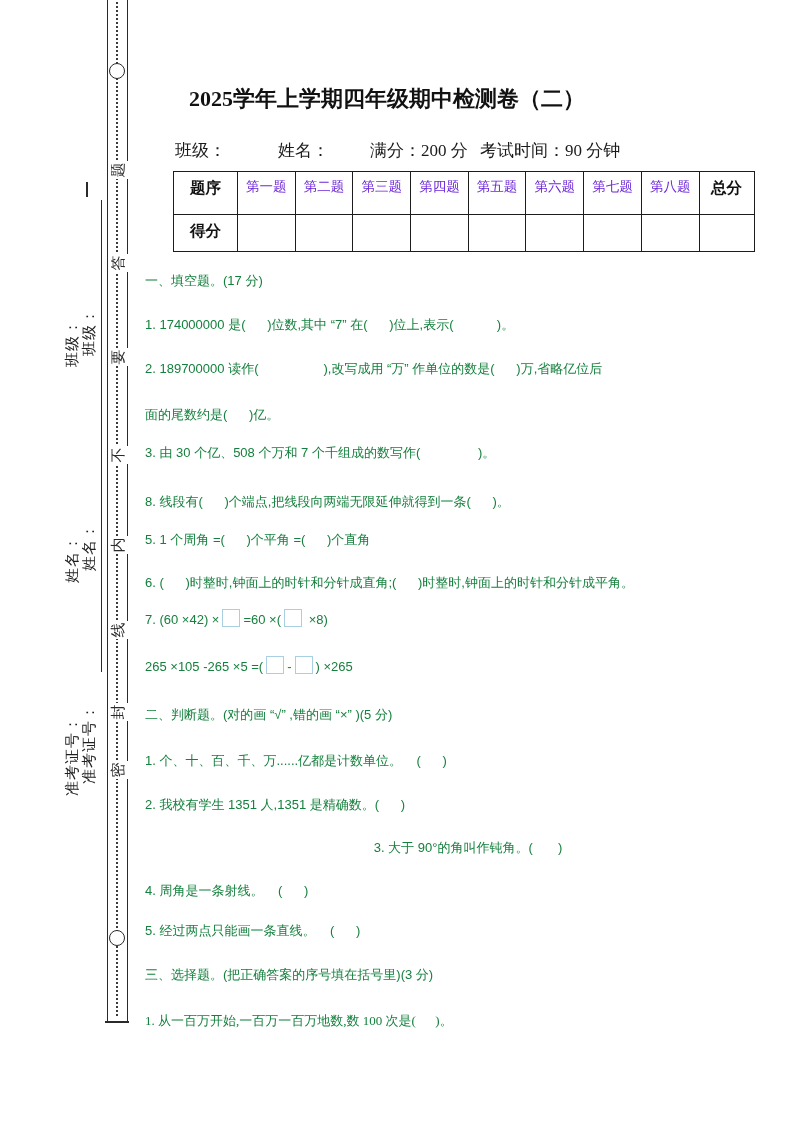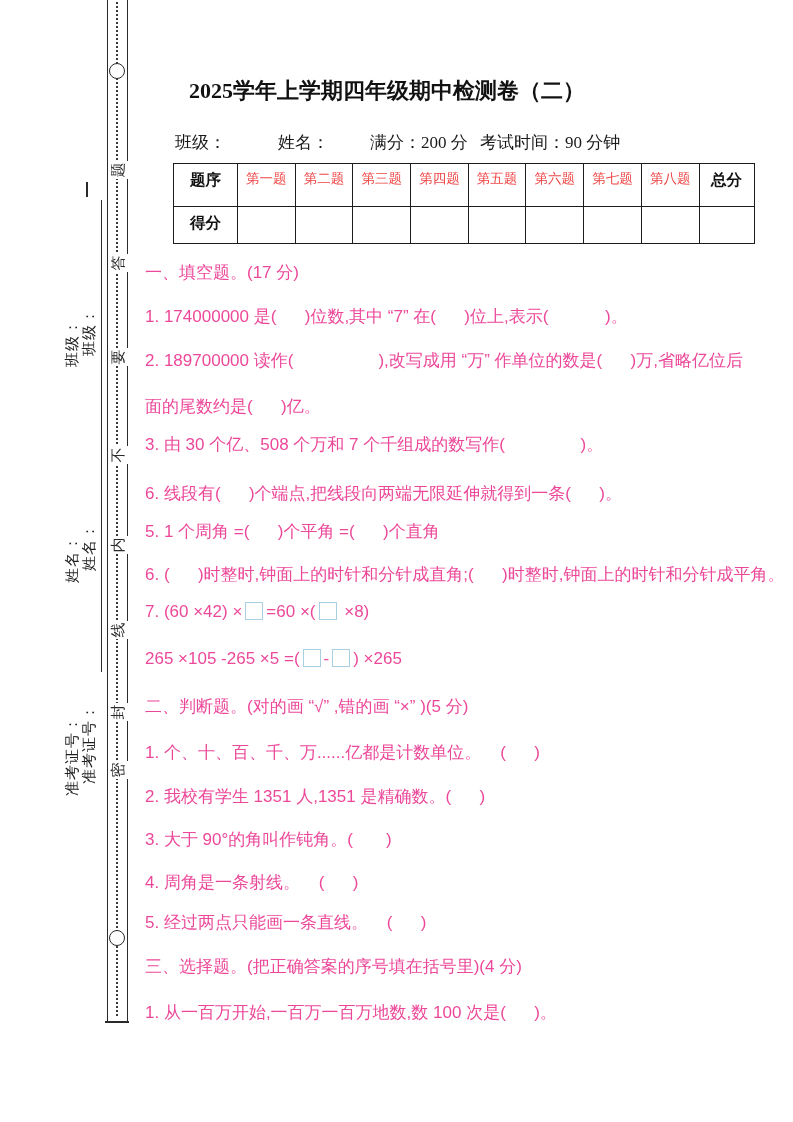--- a/index.html
+++ b/index.html
@@ -31,55 +31,55 @@
     font-size:15px;color:#1e1e1e;letter-spacing:1px;
     transform:translate(-50%,-50%) rotate(-90deg);
   }
   .lbl-class-a{left:89px;top:332px;} .lbl-class-b{left:72px;top:343px;}
   .lbl-name-a{left:89px;top:547px;}  .lbl-name-b{left:72px;top:559px;}
   .lbl-no-a{left:89px;top:744px;}    .lbl-no-b{left:72px;top:756px;}
   .seal-underline-main{position:absolute;left:101px;top:200px;height:472px;width:0;border-left:1.5px solid #2a2a2a;}
   .seal-underline-short{position:absolute;left:86px;top:182px;height:15px;width:0;border-left:2px solid #2a2a2a;}
 
   
-  .main{position:absolute;left:143px;top:0;width:650px;height:1068px;}
+  .main{position:absolute;left:143px;top:8px;width:650px;height:1068px;}
   .title{
     position:absolute;left:0;top:76px;width:488px;text-align:center;
     font-family:"Liberation Serif",serif;font-weight:bold;font-size:22px;color:#111;
     white-space:nowrap;
   }
   .info-row{position:absolute;top:131px;left:0;width:650px;height:24px;
     font-family:"Liberation Serif",serif;font-size:17px;color:#1a1a1a;}
   .info-item{position:absolute;top:0;white-space:pre;}
   .info-0{left:32px;} .info-1{left:135px;} .info-2{left:227px;} .info-3{left:337px;}
 
   table.exam{
     position:absolute;left:30px;top:163px;width:577px;border-collapse:collapse;table-layout:fixed;
   }
   table.exam td{
     border:1.5px solid #1c1c1c;text-align:center;vertical-align:top;padding:6px 0 0 0;
-    font-family:"Liberation Serif",serif;font-size:13.5px;color:#ef4444;overflow:hidden;
+    font-family:"Liberation Serif",serif;font-size:13.5px;color:#6d28d9;overflow:hidden;
   }
   table.exam .hdr-row td{height:36px;}
   table.exam .score-row td{height:30px;}
   table.exam td.bold-cell{
     font-family:"Liberation Sans",sans-serif;font-weight:bold;font-size:15.5px;color:#111;
   }
   col.c-first{width:64px;} col.c-q{width:57.7px;} col.c-last{width:55px;}
 
   .para{
-    position:absolute;left:2px;width:646px;font-size:17px;line-height:22px;color:#ec4899;
+    position:absolute;left:2px;width:646px;font-size:13px;line-height:22px;color:#15803d;
     white-space:pre-wrap;margin:0;
   }
   .p-h1{top:262px;} .p-q1{top:306px;} .p-q2a{top:350px;} .p-q2b{top:396px;}
   .p-q3{top:434px;} .p-q4{top:483px;} .p-q5{top:521px;} .p-q6{top:564px;}
   .p-q7a{top:601px;} .p-q7b{top:648px;}
-  .p-h2{top:696px;} .p-j1{top:742px;} .p-j2{top:786px;} .p-j3{top:829px;}
+  .p-h2{top:696px;} .p-j1{top:742px;} .p-j2{top:786px;} .p-j3{top:829px;text-align:center;}
   .p-j4{top:872px;} .p-j5{top:912px;}
-  .p-h3{top:956px;} .p-c1{top:1002px;}
+  .p-h3{top:956px;} .p-c1{top:1002px;font-family:Liberation Serif, serif;}
 
   .ans-box{
     display:inline-block;width:16px;height:16px;border:1.5px solid #a9cfe2;background:#fff;
     vertical-align:-3px;margin:0 3px;
   }
 </style>
 </head>
 <body>
 
 <div class="seal-strip">
@@ -161,31 +161,31 @@
         <td></td>
       </tr>
     </tbody>
   </table>
 
   <p class="para p-h1">一、填空题。(17 分)</p>
   <p class="para p-q1">1. 174000000 是(      )位数,其中 “7” 在(      )位上,表示(            )。</p>
   <p class="para p-q2a">2. 189700000 读作(                  ),改写成用 “万” 作单位的数是(      )万,省略亿位后</p>
   <p class="para p-q2b">面的尾数约是(      )亿。</p>
   <p class="para p-q3">3. 由 30 个亿、508 个万和 7 个千组成的数写作(                )。</p>
-  <p class="para p-q4">6. 线段有(      )个端点,把线段向两端无限延伸就得到一条(      )。</p>
+  <p class="para p-q4">8. 线段有(      )个端点,把线段向两端无限延伸就得到一条(      )。</p>
   <p class="para p-q5">5. 1 个周角 =(      )个平角 =(      )个直角</p>
   <p class="para p-q6">6. (      )时整时,钟面上的时针和分针成直角;(      )时整时,钟面上的时针和分针成平角。</p>
 
   <p class="para p-q7a"><span>7. (60 ×42) ×</span><span class="ans-box"></span><span>=60 ×(</span><span class="ans-box"></span><span> ×8)</span></p>
 
   <p class="para p-q7b"><span>265 ×105 -265 ×5 =(</span><span class="ans-box"></span><span>-</span><span class="ans-box"></span><span>) ×265</span></p>
 
   <p class="para p-h2">二、判断题。(对的画 “√” ,错的画 “×” )(5 分)</p>
   <p class="para p-j1">1. 个、十、百、千、万......亿都是计数单位。    (      )</p>
   <p class="para p-j2">2. 我校有学生 1351 人,1351 是精确数。(      )</p>
   <p class="para p-j3">3. 大于 90°的角叫作钝角。(       )</p>
   <p class="para p-j4">4. 周角是一条射线。    (      )</p>
   <p class="para p-j5">5. 经过两点只能画一条直线。    (      )</p>
 
-  <p class="para p-h3">三、选择题。(把正确答案的序号填在括号里)(4 分)</p>
+  <p class="para p-h3">三、选择题。(把正确答案的序号填在括号里)(3 分)</p>
   <p class="para p-c1">1. 从一百万开始,一百万一百万地数,数 100 次是(      )。</p>
 
 </div>
 
 </body></html>

